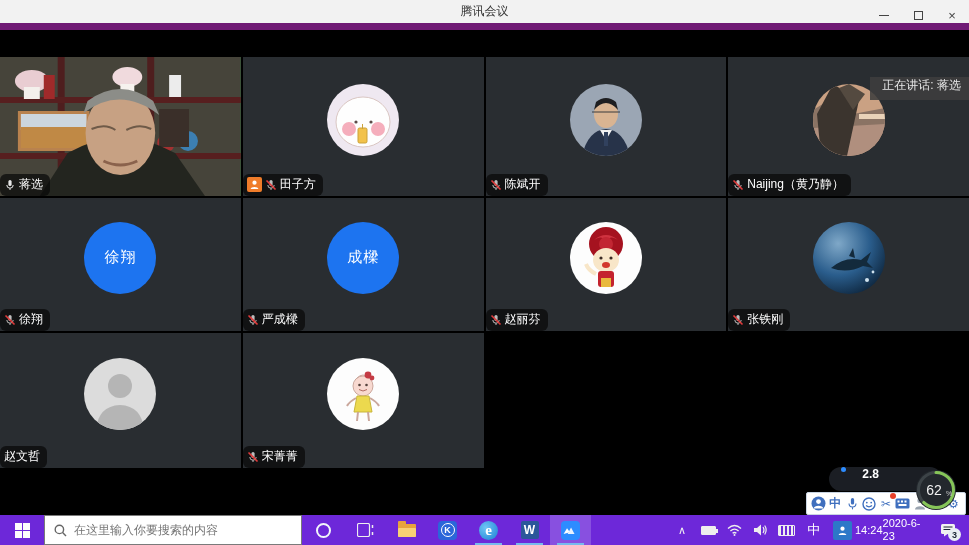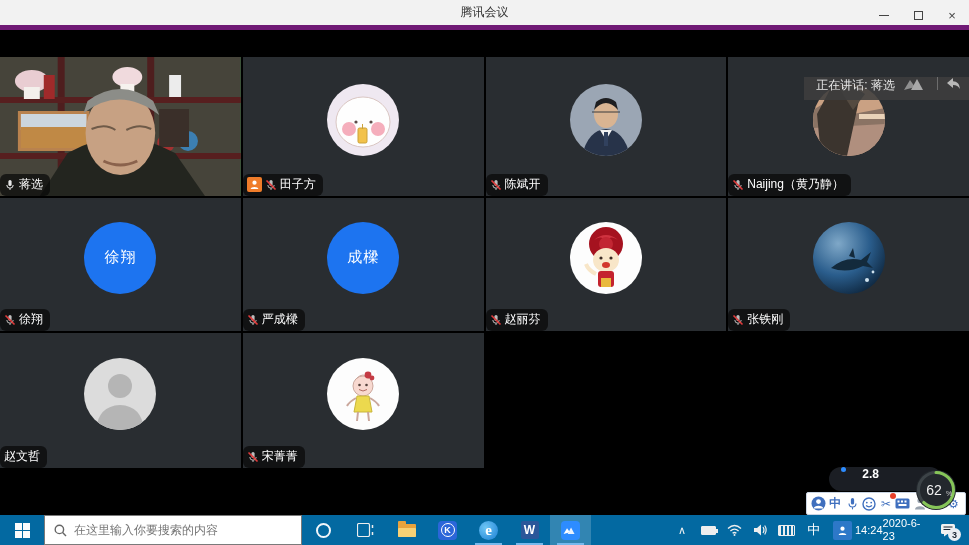--- a/index.html
+++ b/index.html
@@ -2,21 +2,21 @@
 <html><head>
 <meta charset="utf-8">
 <style>
   * { margin:0; padding:0; box-sizing:border-box; }
   html,body { width:969px; height:545px; overflow:hidden; background:#000;
               font-family:"Liberation Sans", sans-serif; }
   .window { position:relative; width:969px; height:545px; background:#000; }
 
   
   .titlebar { position:absolute; top:0; left:0; right:0; height:30px; background:#f2f2f2;
-              display:flex; align-items:center; border-bottom:5px solid #701a75; }
+              display:flex; align-items:center; border-bottom:7px solid #701a75; }
   .titlebar .title { flex:1; text-align:center; font-size:12px; color:#333; }
   .win-controls { position:absolute; right:0; top:0; height:30px; display:flex; }
   .win-btn { width:34px; height:30px; display:flex; align-items:center; justify-content:center; color:#444; }
   .glyph-min { width:10px; height:1px; background:#444; display:block; }
   .glyph-max { width:9px; height:9px; border:1px solid #444; display:block; }
   .glyph-close { font-size:13px; line-height:1; }
 
   
   .stage { position:absolute; top:30px; left:0; width:969px; height:485px; background:#000; }
   .grid { position:absolute; top:27px; left:0; width:969px; height:411px;
@@ -32,22 +32,22 @@
   .video-feed { position:absolute; inset:0; }
   .video-feed svg { width:100%; height:100%; display:block; }
   .name-tag { position:absolute; left:0; bottom:0; max-width:96%; display:flex; align-items:center;
               gap:3px; background:rgba(8,8,8,.72); color:#fff; font-size:12px;
               padding:2px 7px 3px 4px; white-space:nowrap;border-radius:6px; }
   .host-badge { width:15px; height:15px; background:#ef7c2a; border-radius:2px;
                 display:flex; align-items:center; justify-content:center; flex:none; }
 
   
   .speak-banner { position:absolute; top:47px; right:0; height:23px; z-index:5;
-                  display:flex; gap:8px; padding:0 8px 0 12px;
-                  background:rgba(62,62,62,.88); color:#e8e8e8; font-size:12px; }
+                  display:flex; align-items:center; gap:8px; padding:0 8px 0 12px;
+                  background:rgba(62,62,62,.88); color:#e8e8e8; font-size:12px;flex-direction:column; }
   .speak-banner .sep { width:1px; height:13px; background:#6d6d6d; }
 
   
   .net-pill { position:absolute; right:27px; bottom:24px; z-index:1; height:24px;
               background:rgba(28,32,38,.95); border-radius:12px; display:flex;
               align-items:flex-start; gap:16px; padding:0 34px 14px 12px; color:#fff; }
   .net-dot { width:5px; height:5px; border-radius:50%; background:#2d8cff; }
   .net-speed { font-size:12px; font-weight:bold; }
   .net-unit { font-size:9px; color:#9aa3ad;margin-top:28px; }
   .battery-widget { position:absolute; right:12px; bottom:4px; z-index:3; width:42px; height:42px; }
@@ -55,21 +55,21 @@
   .ime-bar { position:absolute; right:3px; bottom:0; z-index:2; width:160px; height:23px;
              background:#fff; border:1px solid #c9d4e2; border-radius:2px;
              display:flex; align-items:center; justify-content:space-around; padding:0 3px; }
   .ime-ic { width:15px; height:15px; display:flex; align-items:center; justify-content:center;
             position:relative; font-size:12px; color:#3f6fbe; }
   .ime-zhong { font-size:12px; font-weight:bold; color:#3f6fbe; }
   .red-dot { position:absolute; top:-3px; right:-3px; width:6px; height:6px;
              border-radius:50%; background:#e8402a; }
 
   
-  .taskbar { position:absolute; left:0; bottom:0; width:969px; height:30px; background:#0369a1;
+  .taskbar { position:absolute; left:0; bottom:0; width:969px; height:30px; background:#6d28d9;
              display:flex; align-items:stretch; z-index:10; }
   .tb-btn { display:flex; align-items:center; justify-content:center; position:relative; }
   .start { width:44px; }
   .win-logo { display:grid; grid-template-columns:7px 7px; grid-template-rows:7px 7px; gap:1px; }
   .win-logo span { background:#fdfdfd; }
   .search-box { width:258px; background:#fff; border:1px solid #7a7a7a; display:flex;
                 align-items:center; gap:7px; padding:0 9px; }
   .search-box input { border:none; outline:none; flex:1; font-size:12px; color:#444;
                 background:transparent; font-family:"Liberation Sans",sans-serif; }
   .cortana { width:42px; }

